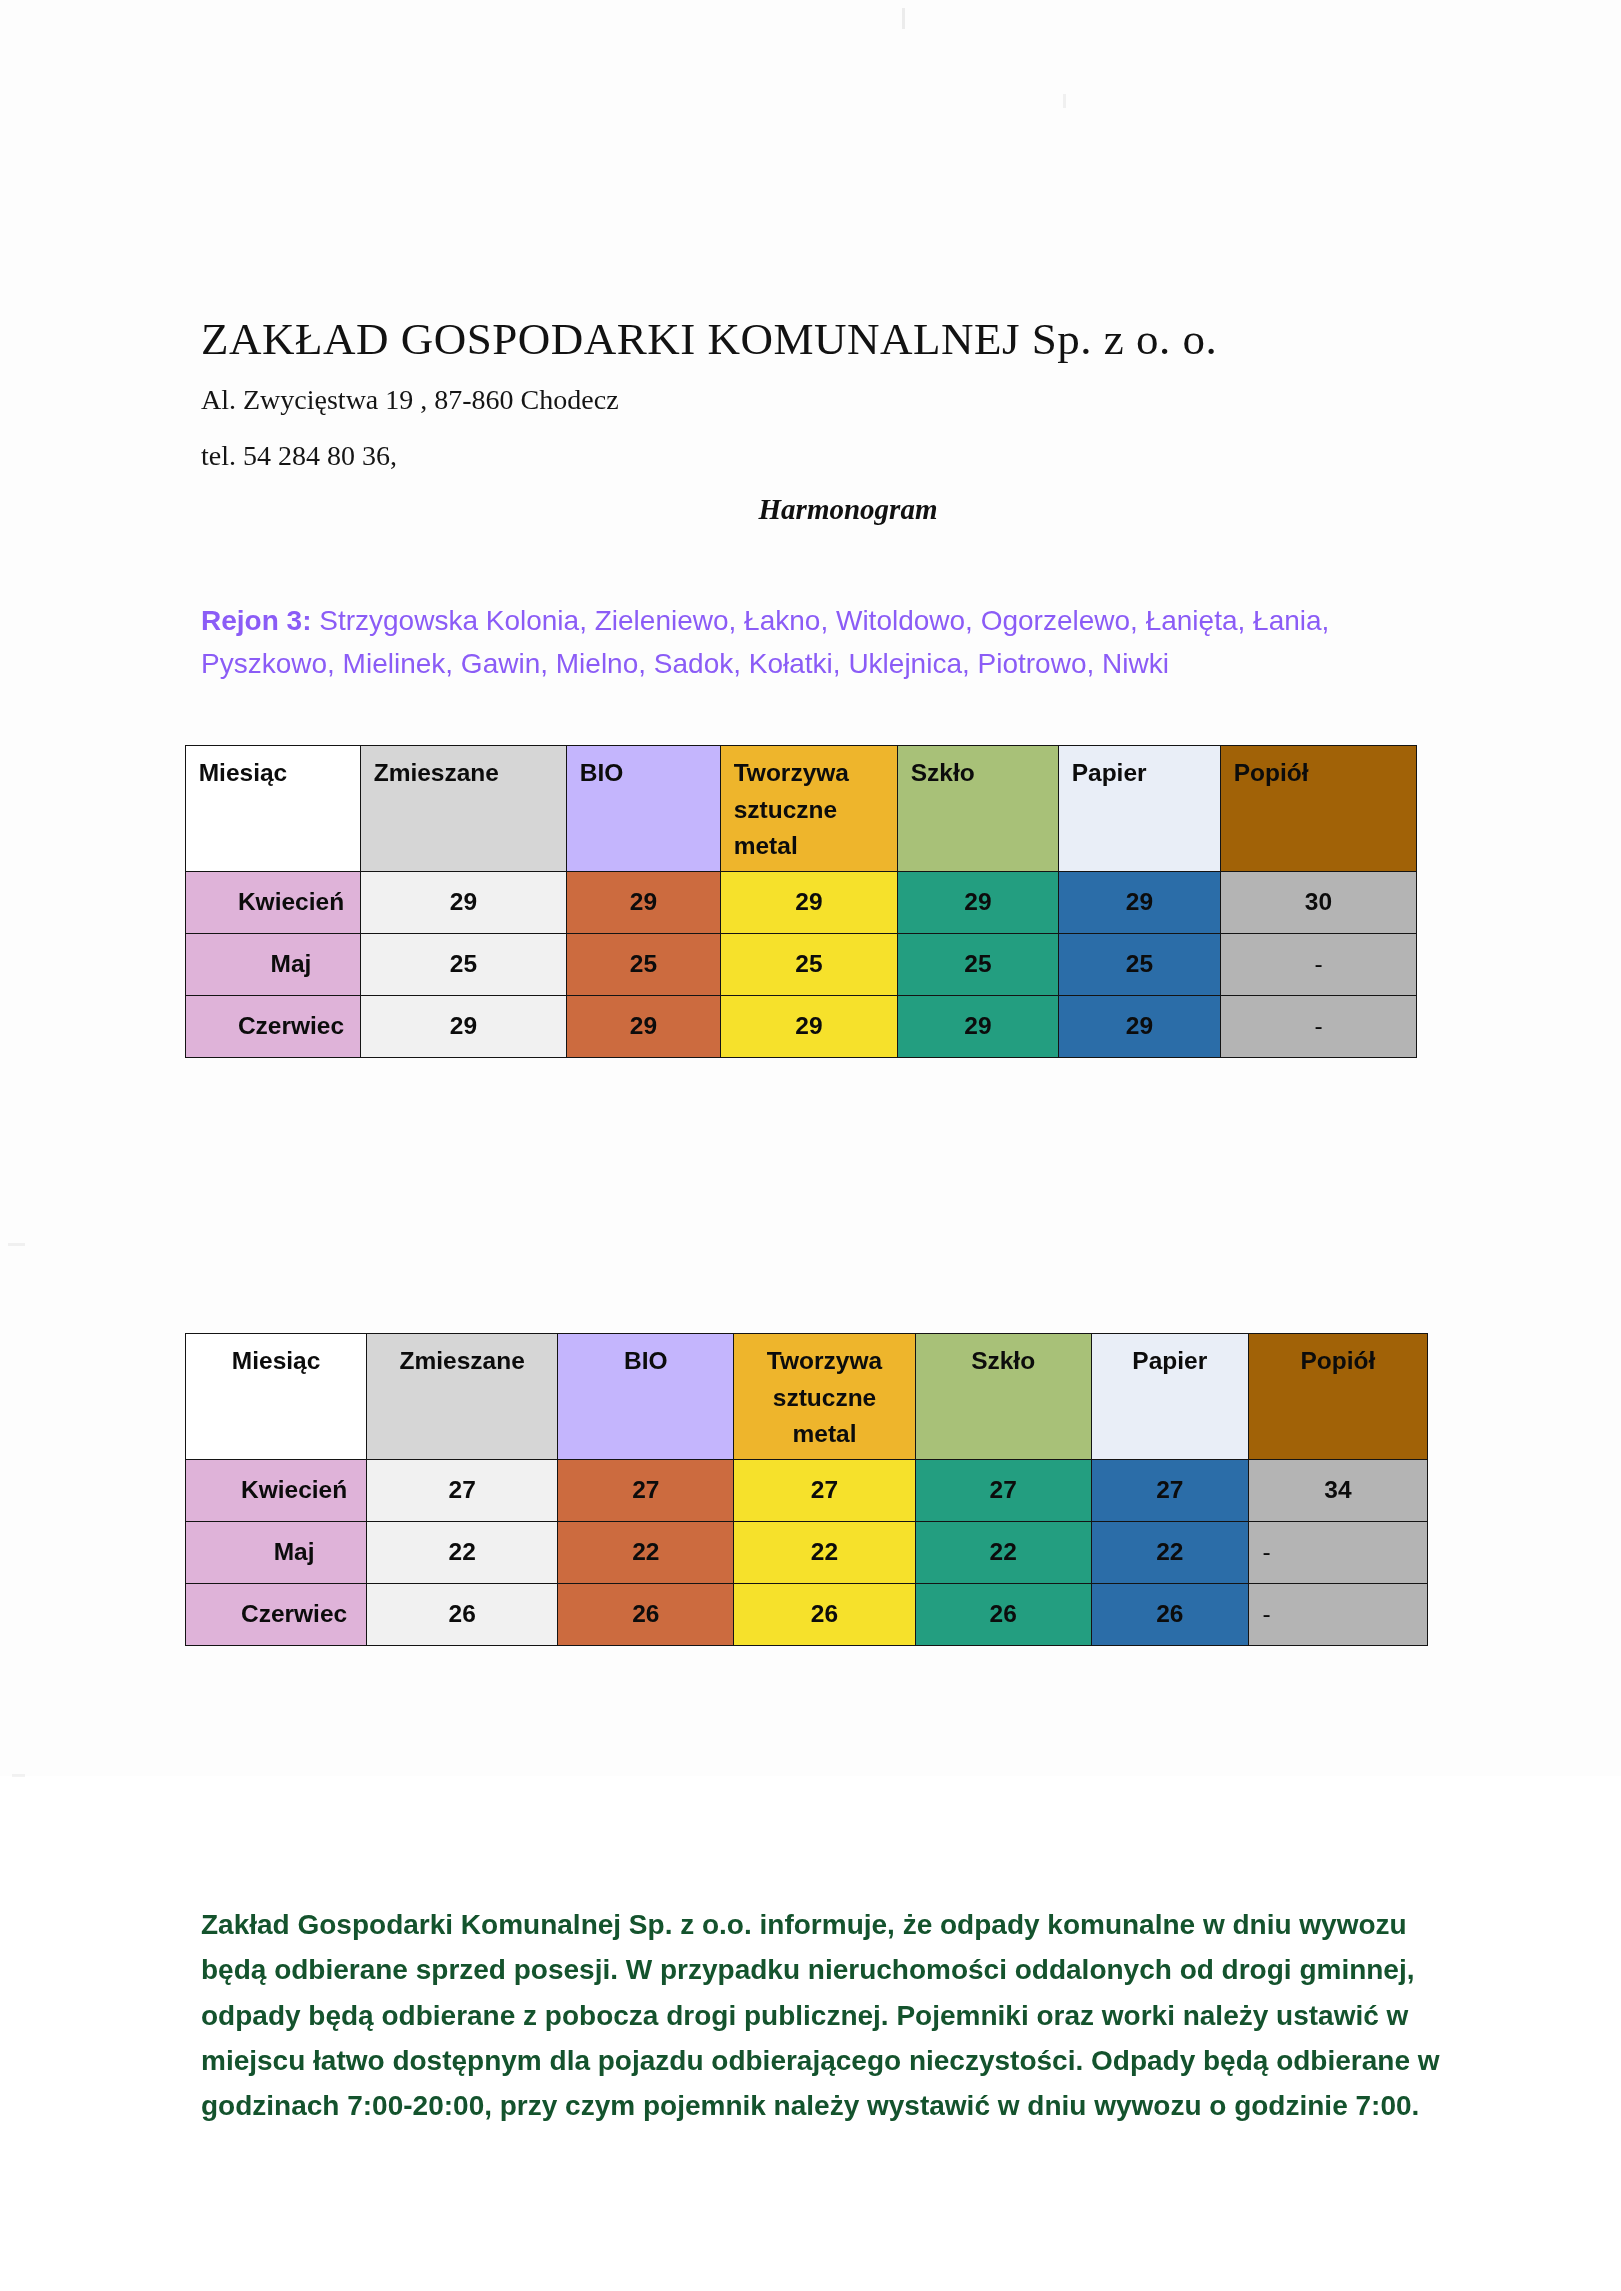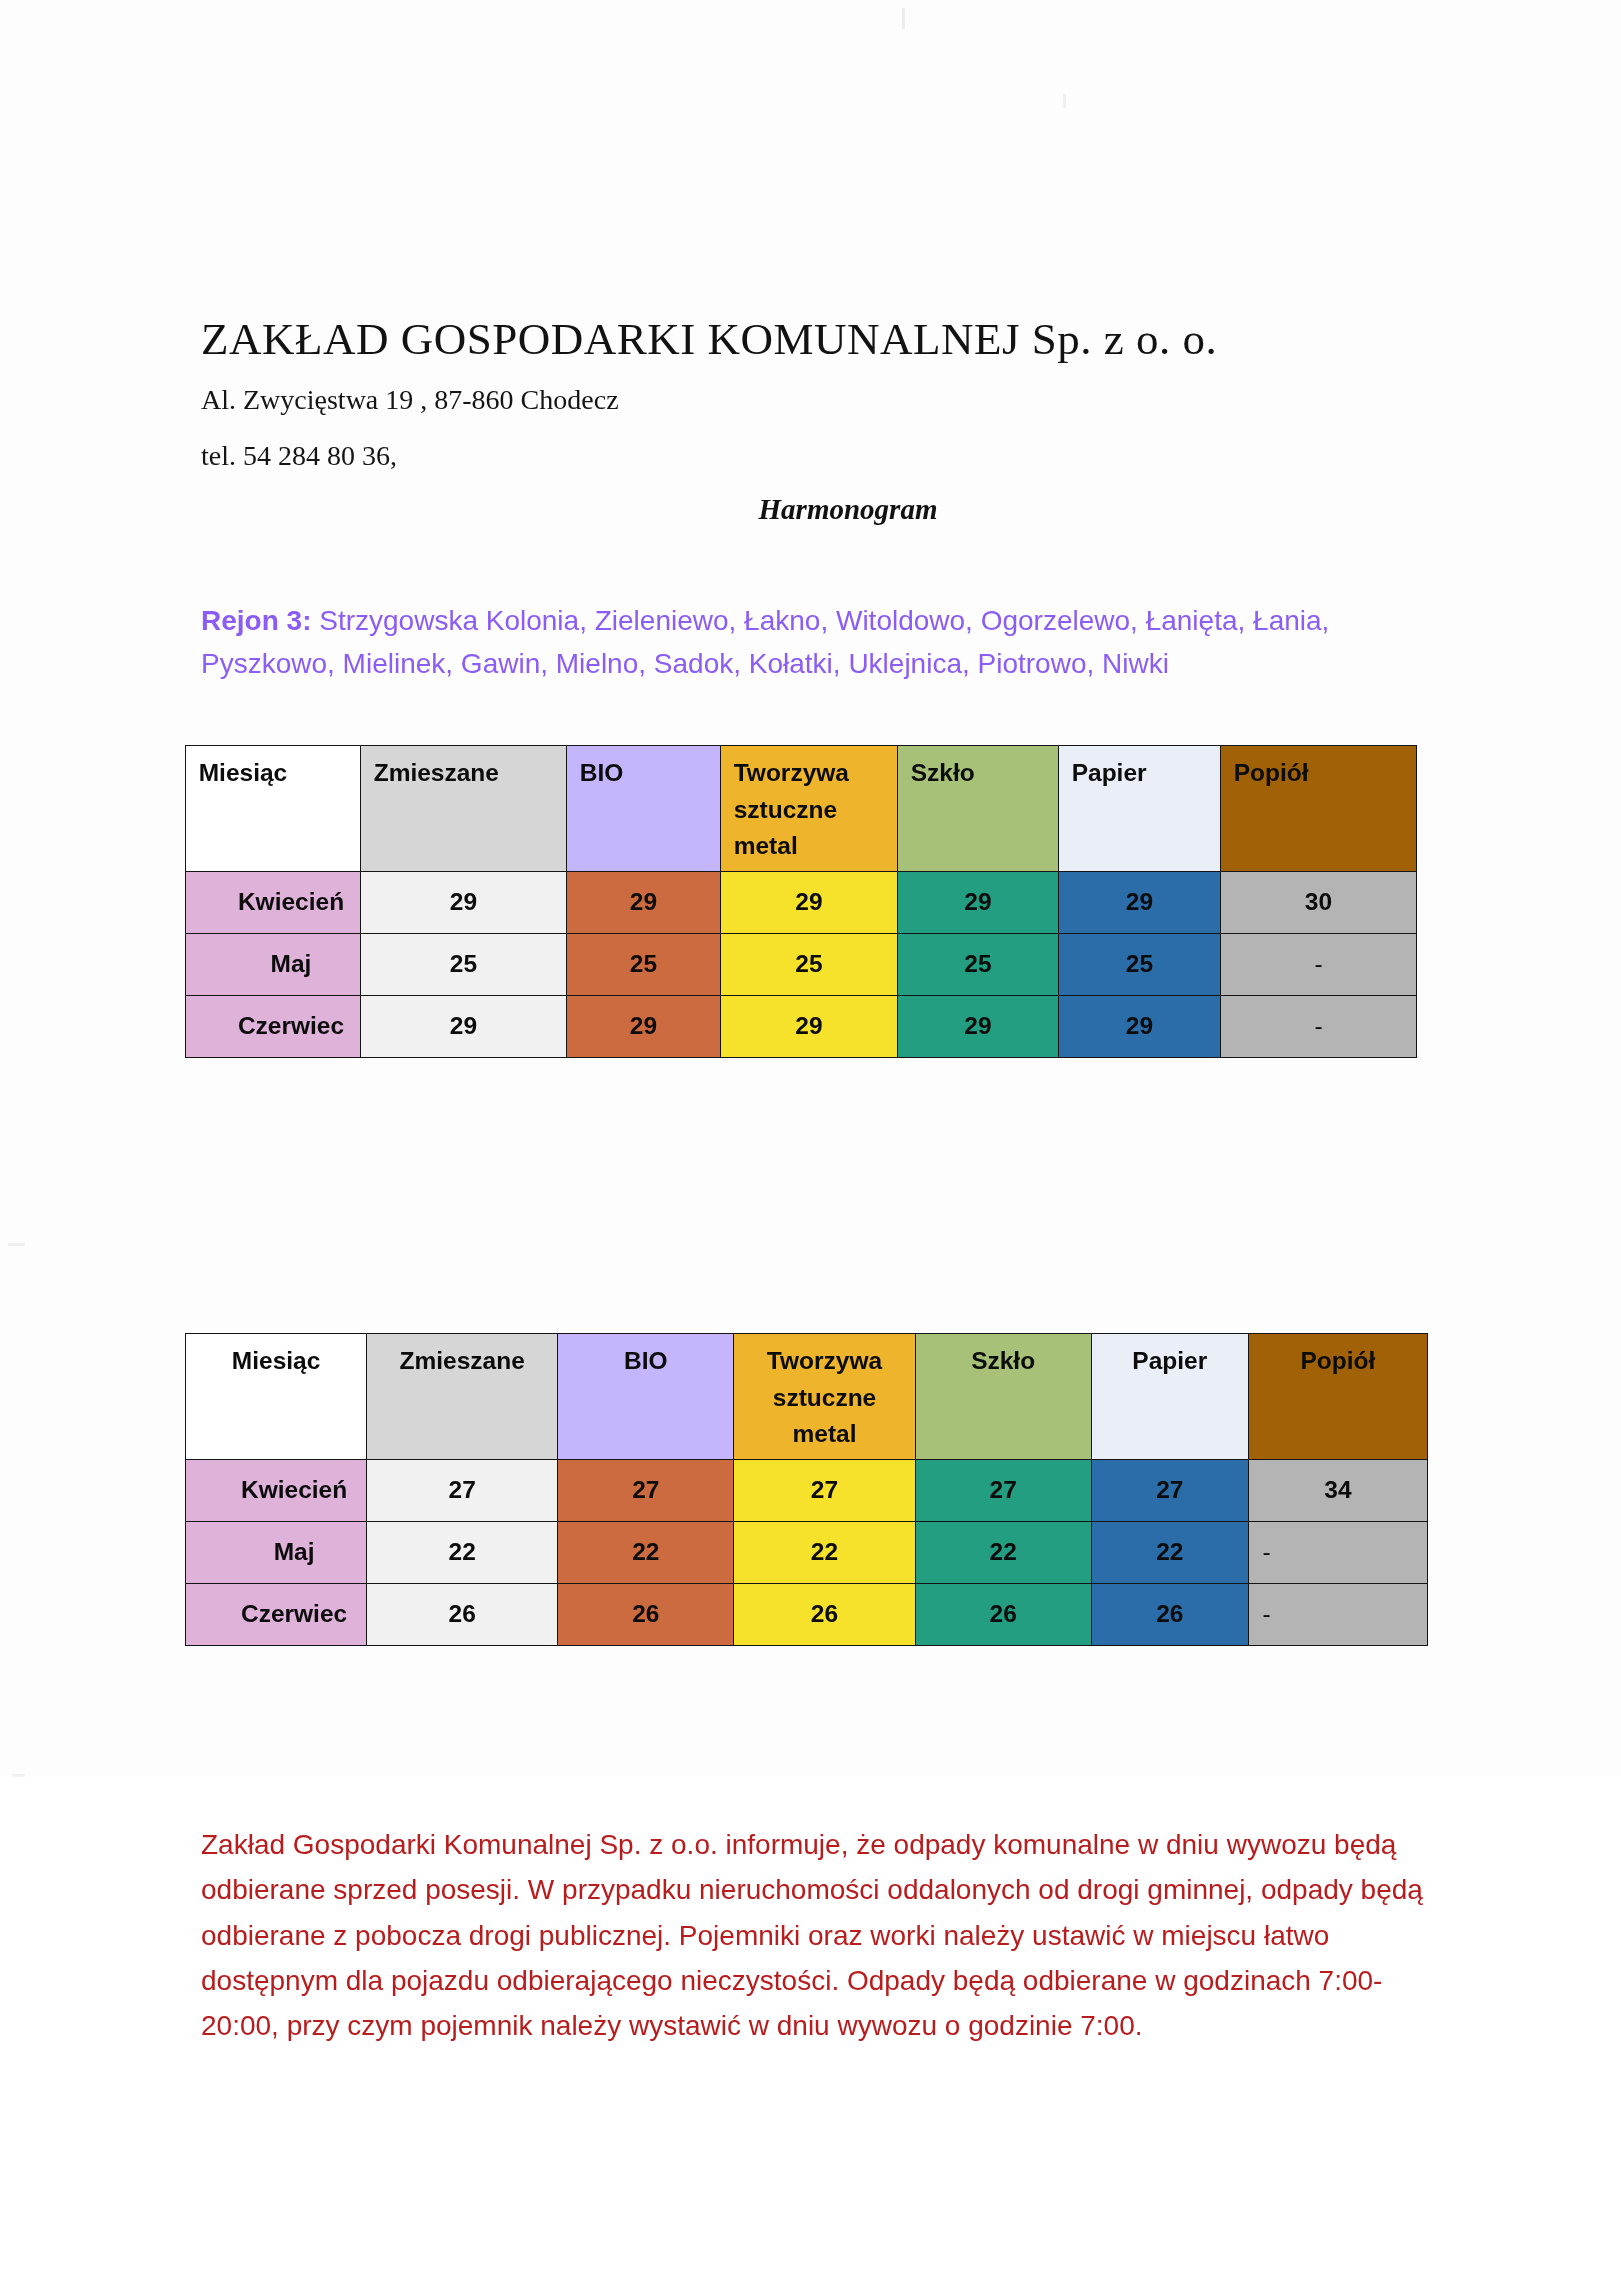--- a/index.html
+++ b/index.html
@@ -131,26 +131,26 @@
   .c-bio    { background: #cc6b3f; }
   .c-plast  { background: #f6e12b; }
   .c-glass  { background: #239e80; }
   .c-paper  { background: #2b6da8; }
   .c-ash    { background: #b4b4b4; }
 
   
   .footer-note {
     position: absolute;
     left: 201px;
-    top: 1822px;
+    top: 1902px;
     width: 1255px;
     font-size: 28px;
-    font-weight: normal;
+    font-weight: bold;
     line-height: 1.62;
-    color: #b91c1c;
+    color: #14532d;
   }
 </style>
 </head>
 <body>
 
 <div class="page">
 
   <div class="speck" style="left:902px;top:7.8px;width:2.9px;height:21.6px;opacity:.45;"></div>
   <div class="speck" style="left:1063px;top:94px;width:2.9px;height:13.7px;opacity:.35;"></div>
   <div class="speck" style="left:7.8px;top:1243px;width:17.6px;height:2.9px;opacity:.35;"></div>

